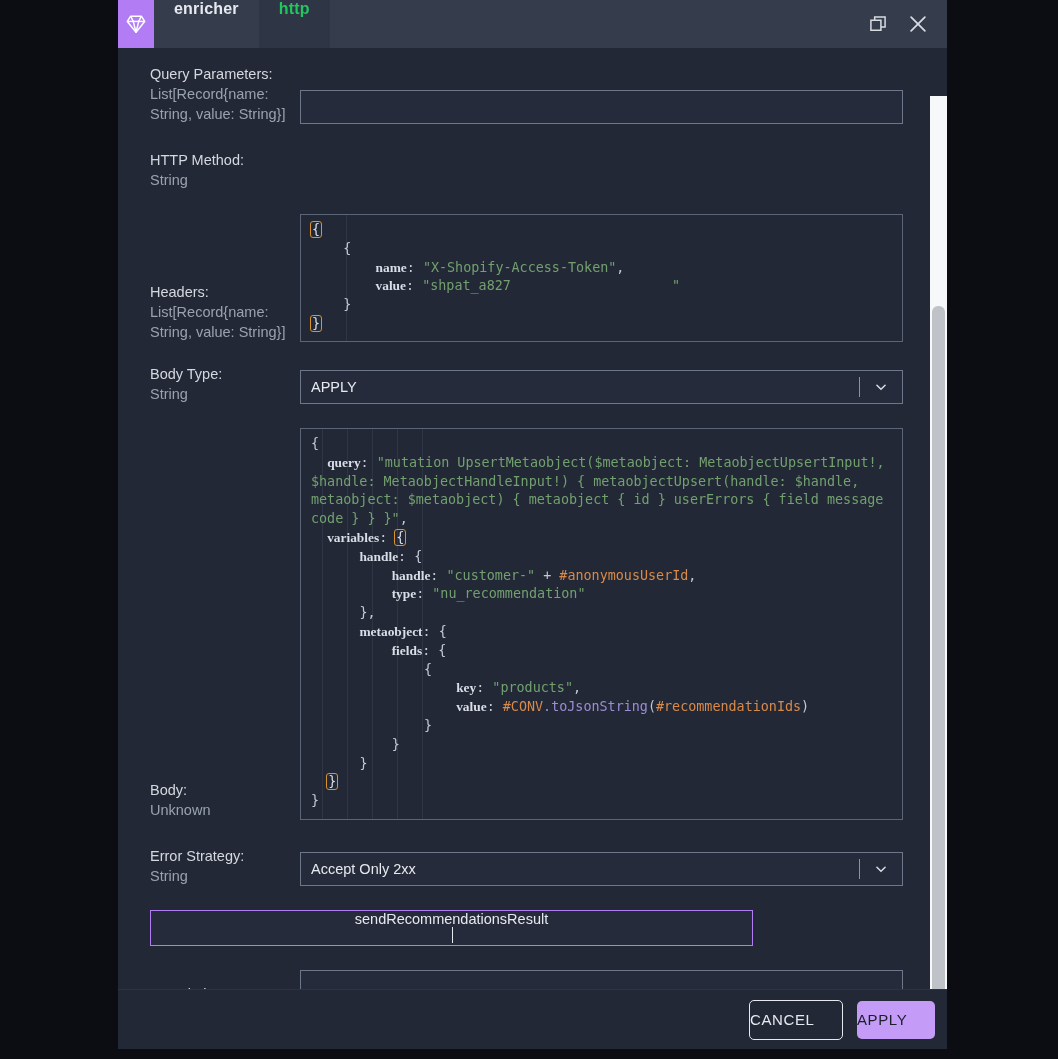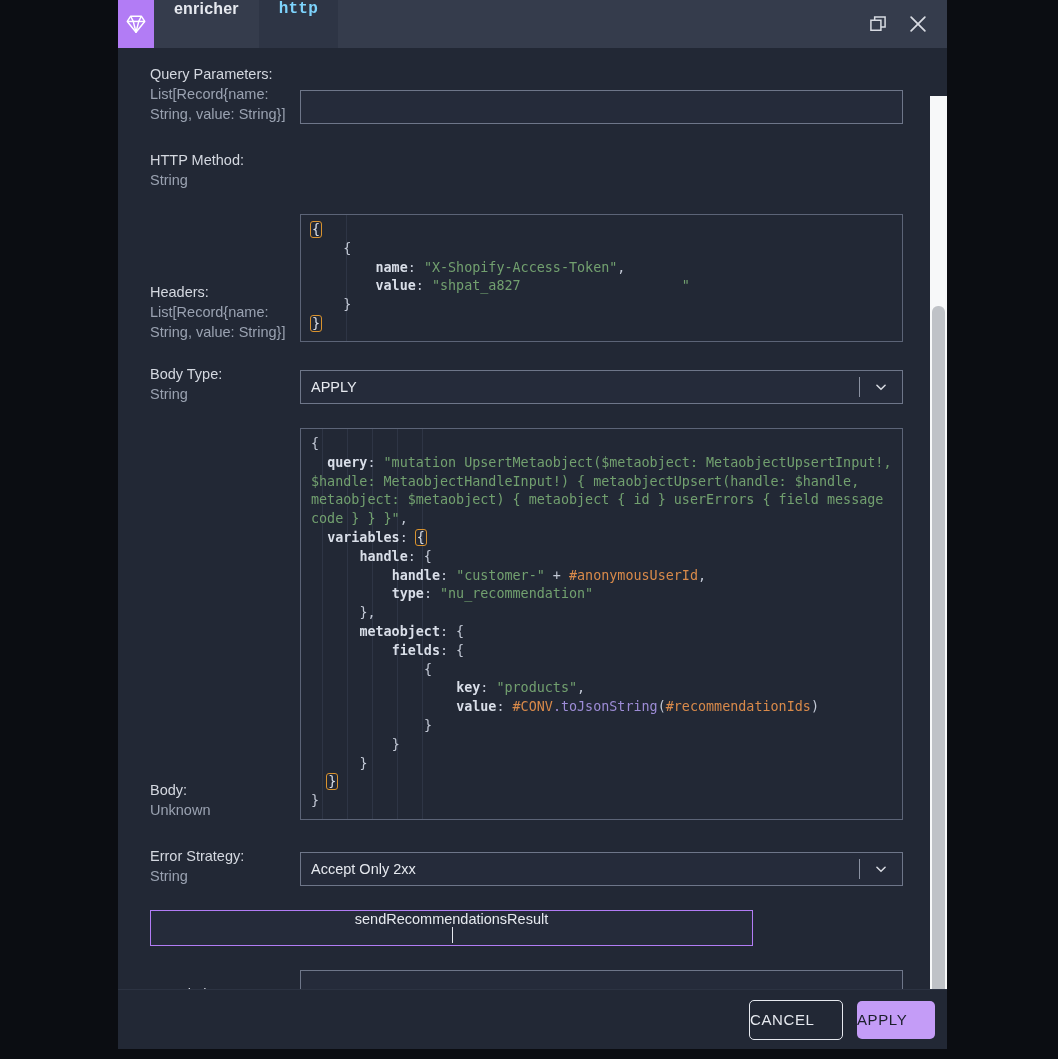--- a/index.html
+++ b/index.html
@@ -55,23 +55,22 @@
     padding: 0 20px;
     font-size: 16px;
     font-weight: bold;
     color: #e6e9ef;
     letter-spacing: 0.2px;
     flex: 0 0 auto;
   }
   .tab.inactive { background: #353c4c; }
   .tab.active {
     background: #2e3545;
-    color: #7dd3fc;
+    color: #22c55e;
     font-weight: bold;
-    font-family: Liberation Mono, monospace;
   }
   .titlebar-filler { flex: 1 1 auto; }
   .titlebar-actions {
     display: flex;
     align-items: center;
     gap: 14px;
     padding-right: 16px;
     flex: 0 0 auto;
   }
   .tb-icon {
@@ -196,21 +195,21 @@
     padding: 0 10px;
     font-family: "DejaVu Sans Mono", monospace;
     font-size: 13.4px;
     line-height: 18.8px;
     color: #c3c9d6;
     white-space: pre-wrap;
     word-break: break-word;
     position: relative;
     z-index: 2;
   }
-  .k   { color: #d9dee8; font-weight: bold; }  
+  .k   { color: #d9dee8; font-weight: bold; font-family: Liberation Serif, serif; }  
   .str { color: #72a06f; }                      
   .var { color: #d98a4a; }                      
   .fn  { color: #9d8cd6; }
   .bmatch {
     color: #d9dee8;
     outline: 1px solid #d9932f;
     border-radius: 2px;
     padding: 0 1px;
   }
 

